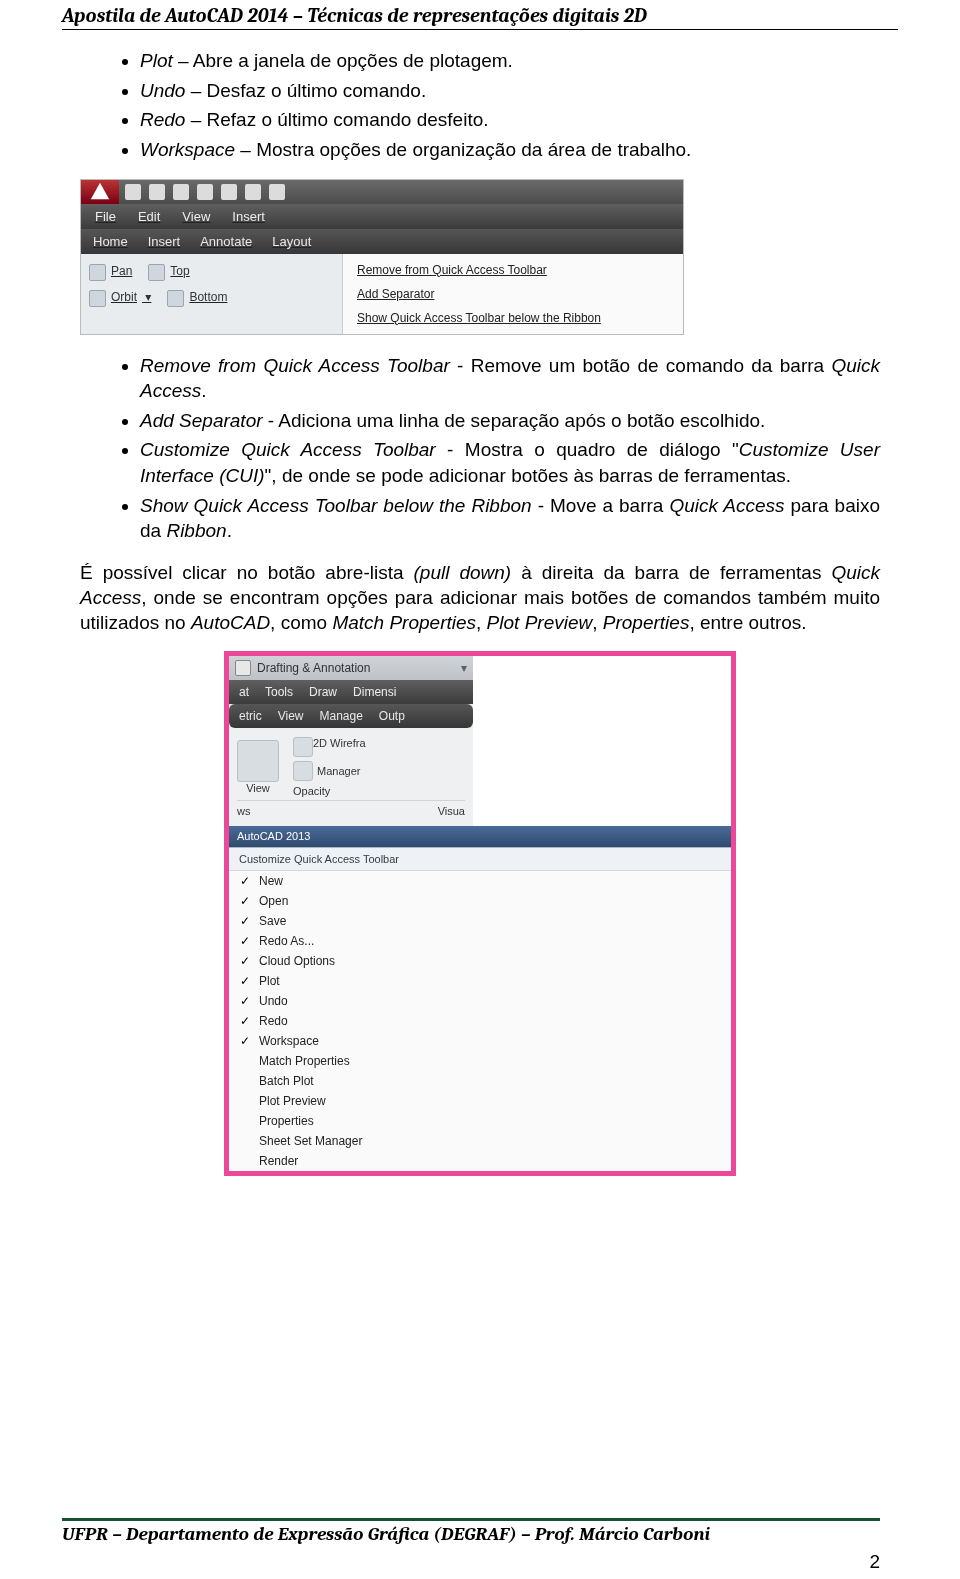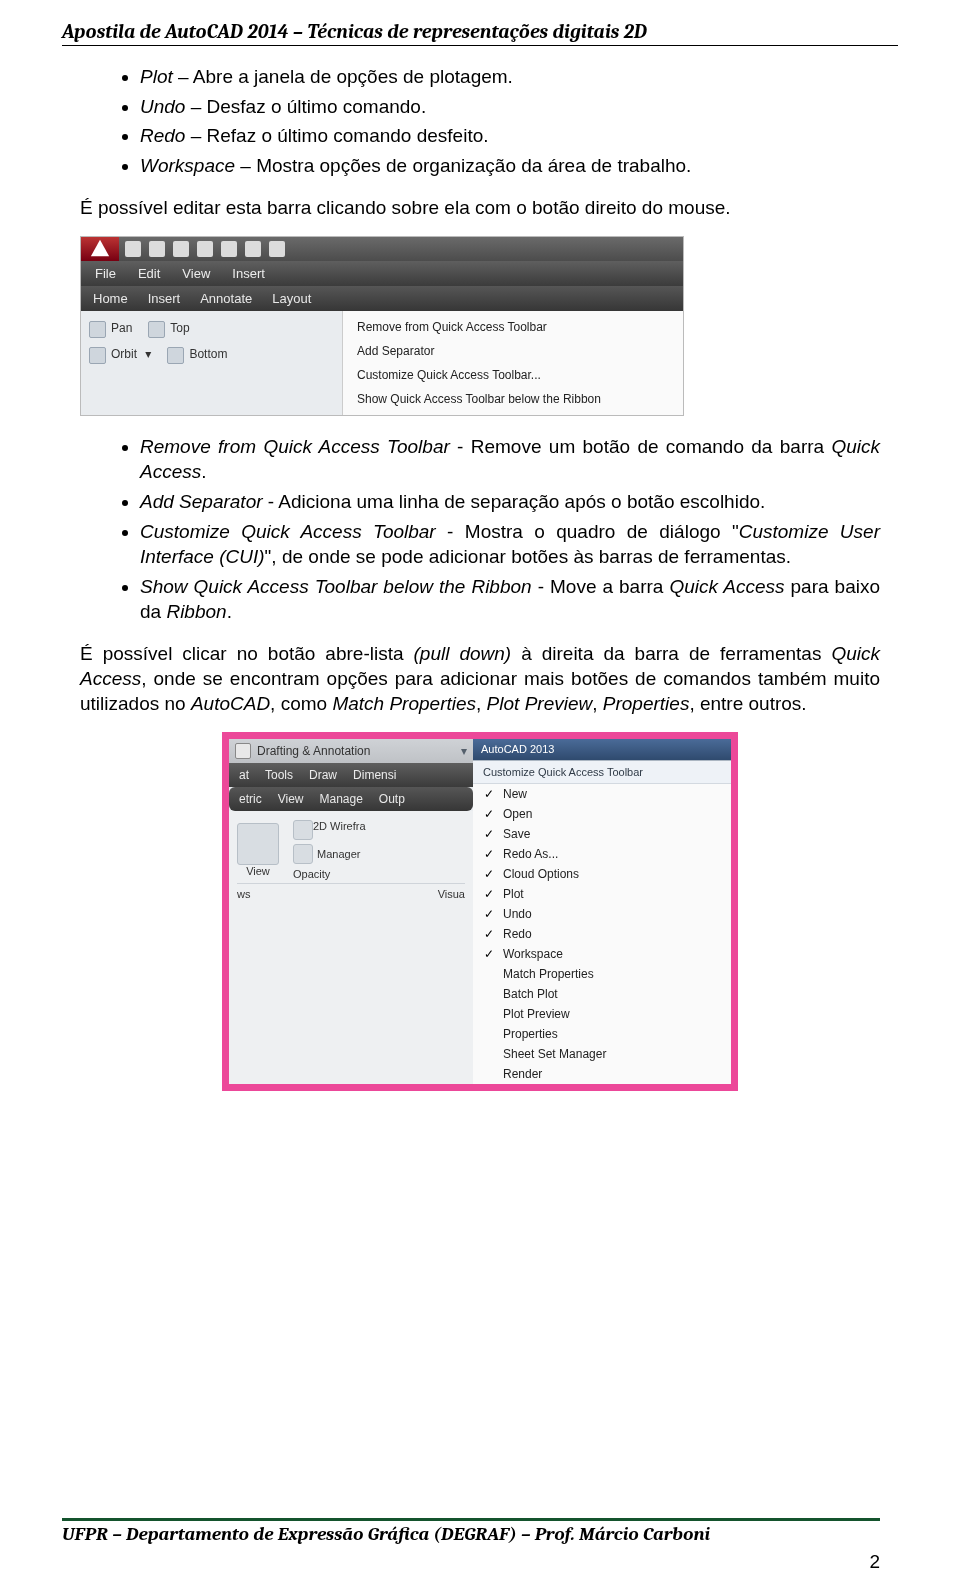--- a/index.html
+++ b/index.html
@@ -1,41 +1,41 @@
 <!DOCTYPE html>
 <html><head>
 <meta charset="utf-8">
 <style>
   html,body{margin:0;padding:0;background:#fff;font-family:Arial,Helvetica,sans-serif;color:#000;}
-  .page{width:960px;min-height:1579px;margin:0 auto;padding:16px 80px 0 80px;box-sizing:border-box;position:relative;}
+  .page{width:960px;min-height:1579px;margin:0 auto;padding:0 80px 0 80px;box-sizing:border-box;position:relative;}
   .header-title{font-family:Cambria,Georgia,serif;font-weight:bold;font-style:italic;font-size:20px;border-bottom:1px solid #000;padding:4px 0 2px 0;margin:0 -18px 18px -18px;text-align:left;}
   ul.main{list-style:disc;margin:0 0 16px 0;padding:0 0 0 60px;font-size:19px;line-height:1.35;}
   ul.main li{margin:4px 0;}
   .ital{font-style:italic;}
   p.body{font-size:19px;line-height:1.32;text-align:justify;margin:0 0 16px 0;}
   .figure{margin:0 0 18px 0;}
   
-  .shot1{width:602px;border:1px solid #bbb;background:#86efac;font-size:12px;color:#222;}
+  .shot1{width:602px;border:1px solid #bbb;background:#86efac;font-size:12px;color:#222;text-decoration:underline;}
   .shot1-top{display:flex;align-items:stretch;}
   .app-btn{width:38px;background:linear-gradient(#b33,#701);display:flex;align-items:center;justify-content:center;}
   .app-btn svg{width:22px;height:22px;}
   .qat{flex:1;background:linear-gradient(#6a6a6a,#4c4c4c);display:flex;align-items:center;padding:4px 6px;gap:8px;}
   .qat-icon{width:16px;height:16px;background:#dcdcdc;border-radius:2px;}
   .menubar{background:linear-gradient(#5f5f5f,#3b3b3b);color:#ececec;display:flex;gap:22px;padding:5px 14px;font-size:13px;}
   .tabbar{background:linear-gradient(#565656,#363636);color:#e8e8e8;display:flex;gap:20px;padding:5px 12px;font-size:13px;}
   .shot1-lower{display:flex;background:#e9ecef;}
   .toolpanel{width:245px;padding:6px 8px 2px 8px;border-right:1px solid #ccc;}
   .tp-row{display:flex;gap:16px;align-items:center;height:26px;}
   .tp-item{display:flex;align-items:flex-start;gap:5px;color:#333;}
   .tp-ic{width:15px;height:15px;background:#cfd6dd;border:1px solid #9aa6b3;border-radius:2px;}
   .ctxmenu{flex:1;background:#fafafa;padding:4px 0;}
   .ctxmenu .mi{padding:5px 14px;color:#222;}
   
   .shot2-wrap{display:flex;justify-content:center;}
-  .shot2{width:502px;border:7px solid #ec4899;font-size:12px;color:#222;display:flex;}
+  .shot2{width:502px;border:5px solid #ec4899;font-size:12px;color:#222;display:flex;flex-direction:column;}
   .shot2-left{width:244px;background:#e9ecef;display:flex;flex-direction:column;}
   .ws-bar{background:linear-gradient(#cfd2d6,#bfc2c6);padding:4px 6px;display:flex;align-items:center;gap:6px;color:#333;}
   .ws-ic{width:14px;height:14px;border:1px solid #888;background:#e8e8e8;border-radius:2px;}
   .mb2{background:linear-gradient(#5f5f5f,#3b3b3b);color:#ececec;display:flex;gap:16px;padding:5px 10px;font-size:12px;white-space:nowrap;overflow:hidden;}
   .tb2{background:linear-gradient(#565656,#363636);color:#e8e8e8;display:flex;gap:16px;padding:5px 10px;font-size:12px;white-space:nowrap;overflow:hidden;border-radius:6px;}
   .rib2{background:#eef0f2;flex:1;padding:6px 8px;}
   .rib2-row{display:flex;gap:14px;align-items:center;margin:3px 0;}
   .rib2-ic{width:26px;height:26px;background:#d8dde2;border:1px solid #b7bfc7;border-radius:3px;}
   .rib2-big{width:40px;height:40px;}
   .rib2 .lbl{font-size:11px;color:#333;}
@@ -54,21 +54,20 @@
 <div class="page">
   <div class="header-title">Apostila de AutoCAD 2014 – Técnicas de representações digitais 2D</div>
 
   <ul class="main">
     <li><span class="ital">Plot</span><span> – Abre a janela de opções de plotagem.</span></li>
     <li><span class="ital">Undo</span><span> – Desfaz o último comando.</span></li>
     <li><span class="ital">Redo</span><span> – Refaz o último comando desfeito.</span></li>
     <li><span class="ital">Workspace</span><span> – Mostra opções de organização da área de trabalho.</span></li>
   </ul>
 
-  <p class="body">É possível editar esta barra clicando sobre ela com o botão direito do mouse.</p>
 
   <div class="figure">
     <div class="shot1">
       <div class="shot1-top">
         <div class="app-btn">
           <svg viewBox="0 0 24 24">
               <path fill="#fff" d="M12 2 L22 20 H2 Z"></path>
             </svg>
         </div>
         <div class="qat">
@@ -109,21 +108,20 @@
             <div class="tp-item"><span class="tp-ic"></span><span>Orbit</span>&nbsp;▾</div>
             <div class="tp-item">
                 <span class="tp-ic"></span>
                 <span>Bottom</span>
               </div>
           </div>
         </div>
         <div class="ctxmenu">
           <div class="mi">Remove from Quick Access Toolbar</div>
           <div class="mi">Add Separator</div>
-          <div class="mi">Customize Quick Access Toolbar...</div>
           <div class="mi">Show Quick Access Toolbar below the Ribbon</div>
         </div>
       </div>
     </div>
   </div>
 
   <ul class="main" style="text-align:justify;">
     <li>
       <span class="ital">Remove from Quick Access Toolbar</span><span> - Remove um botão de comando da barra </span><span class="ital">Quick Access</span><span>.</span>
     </li>

